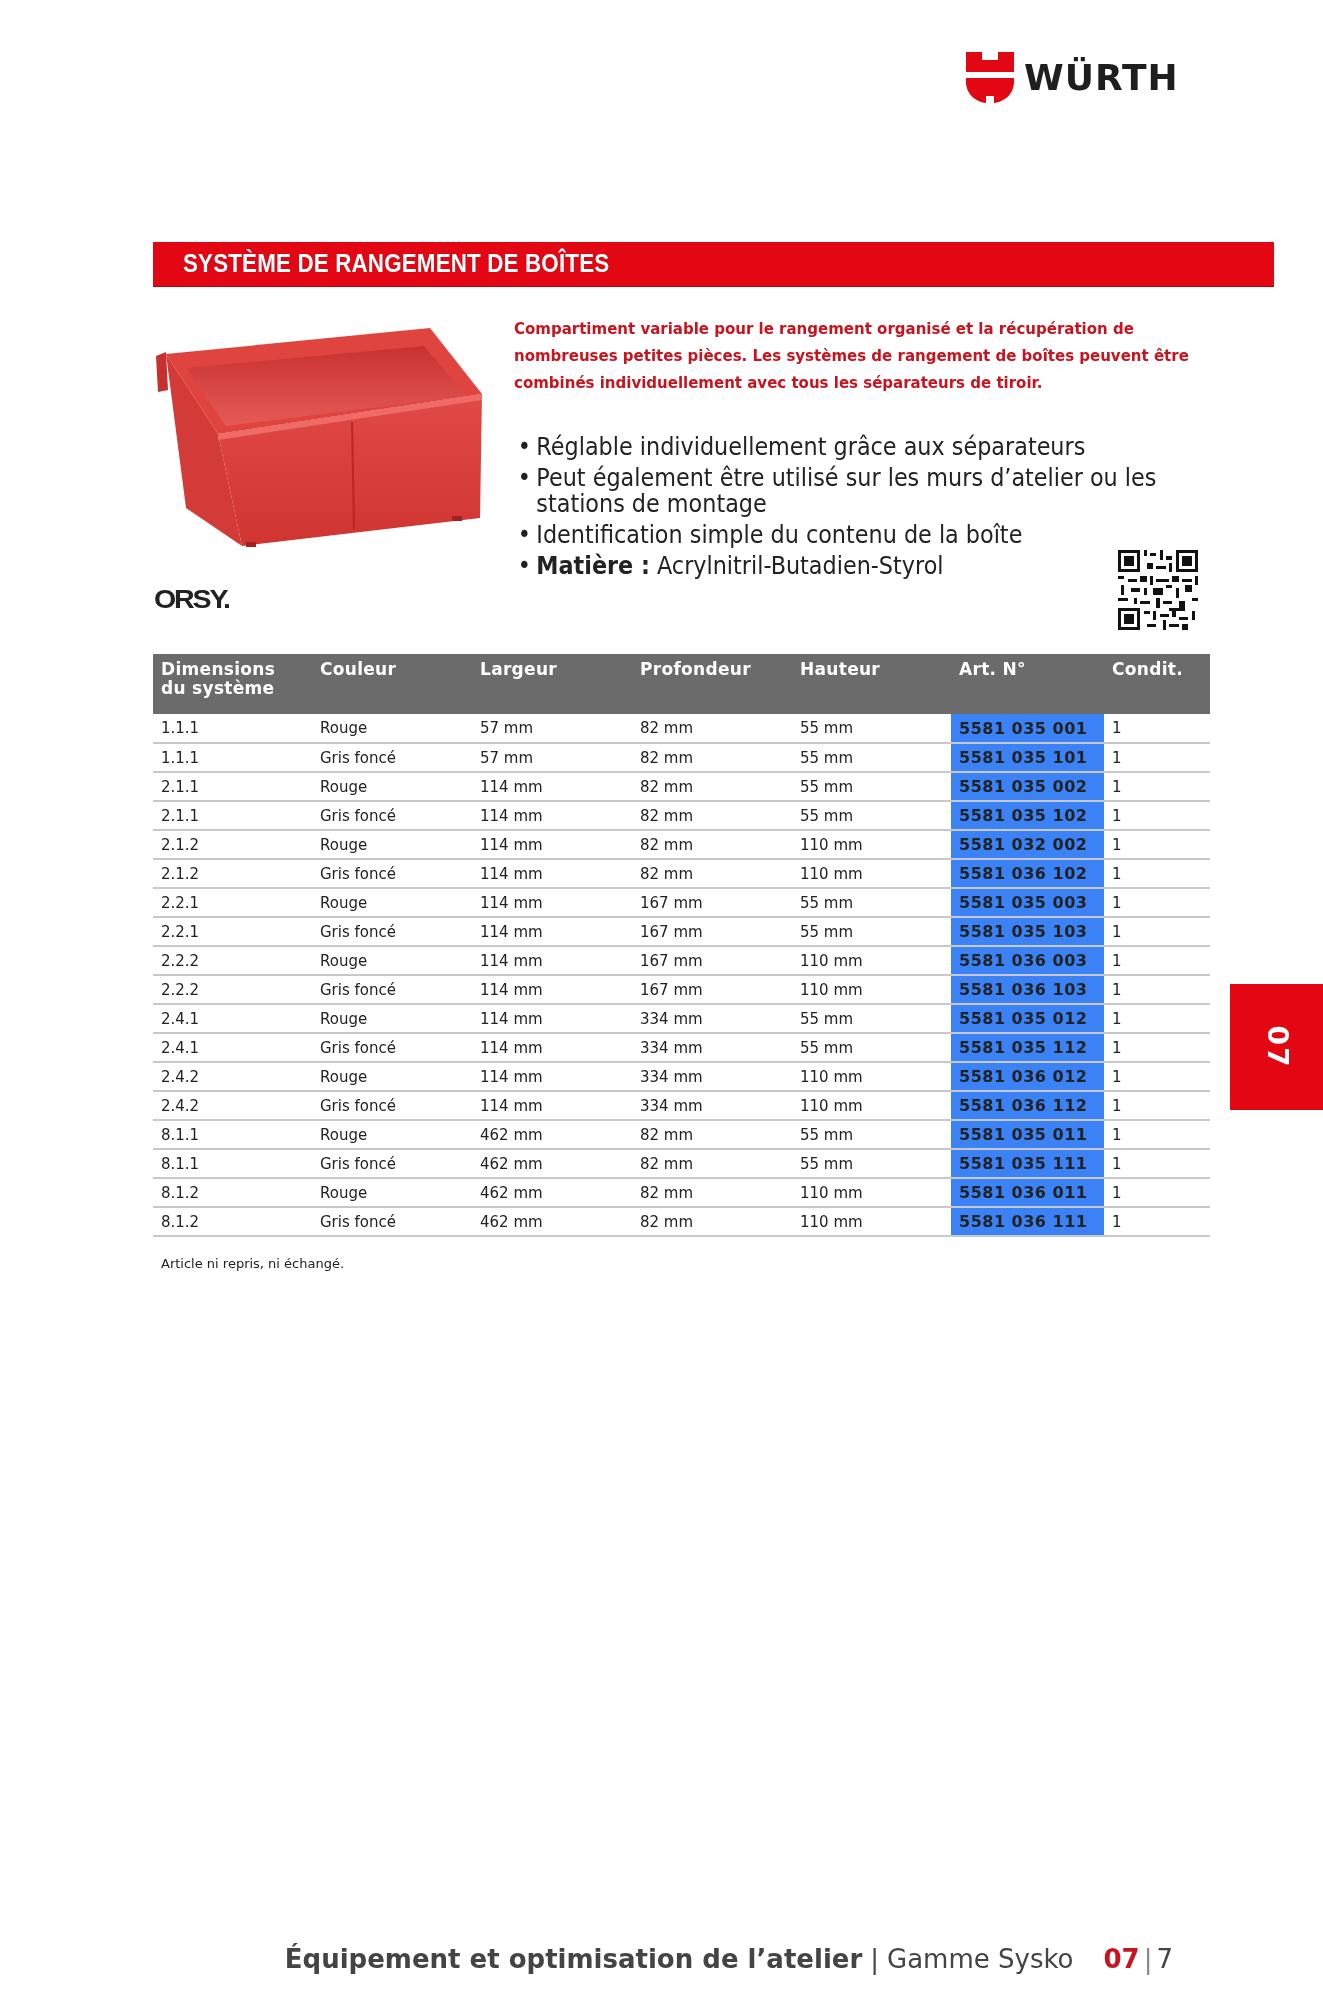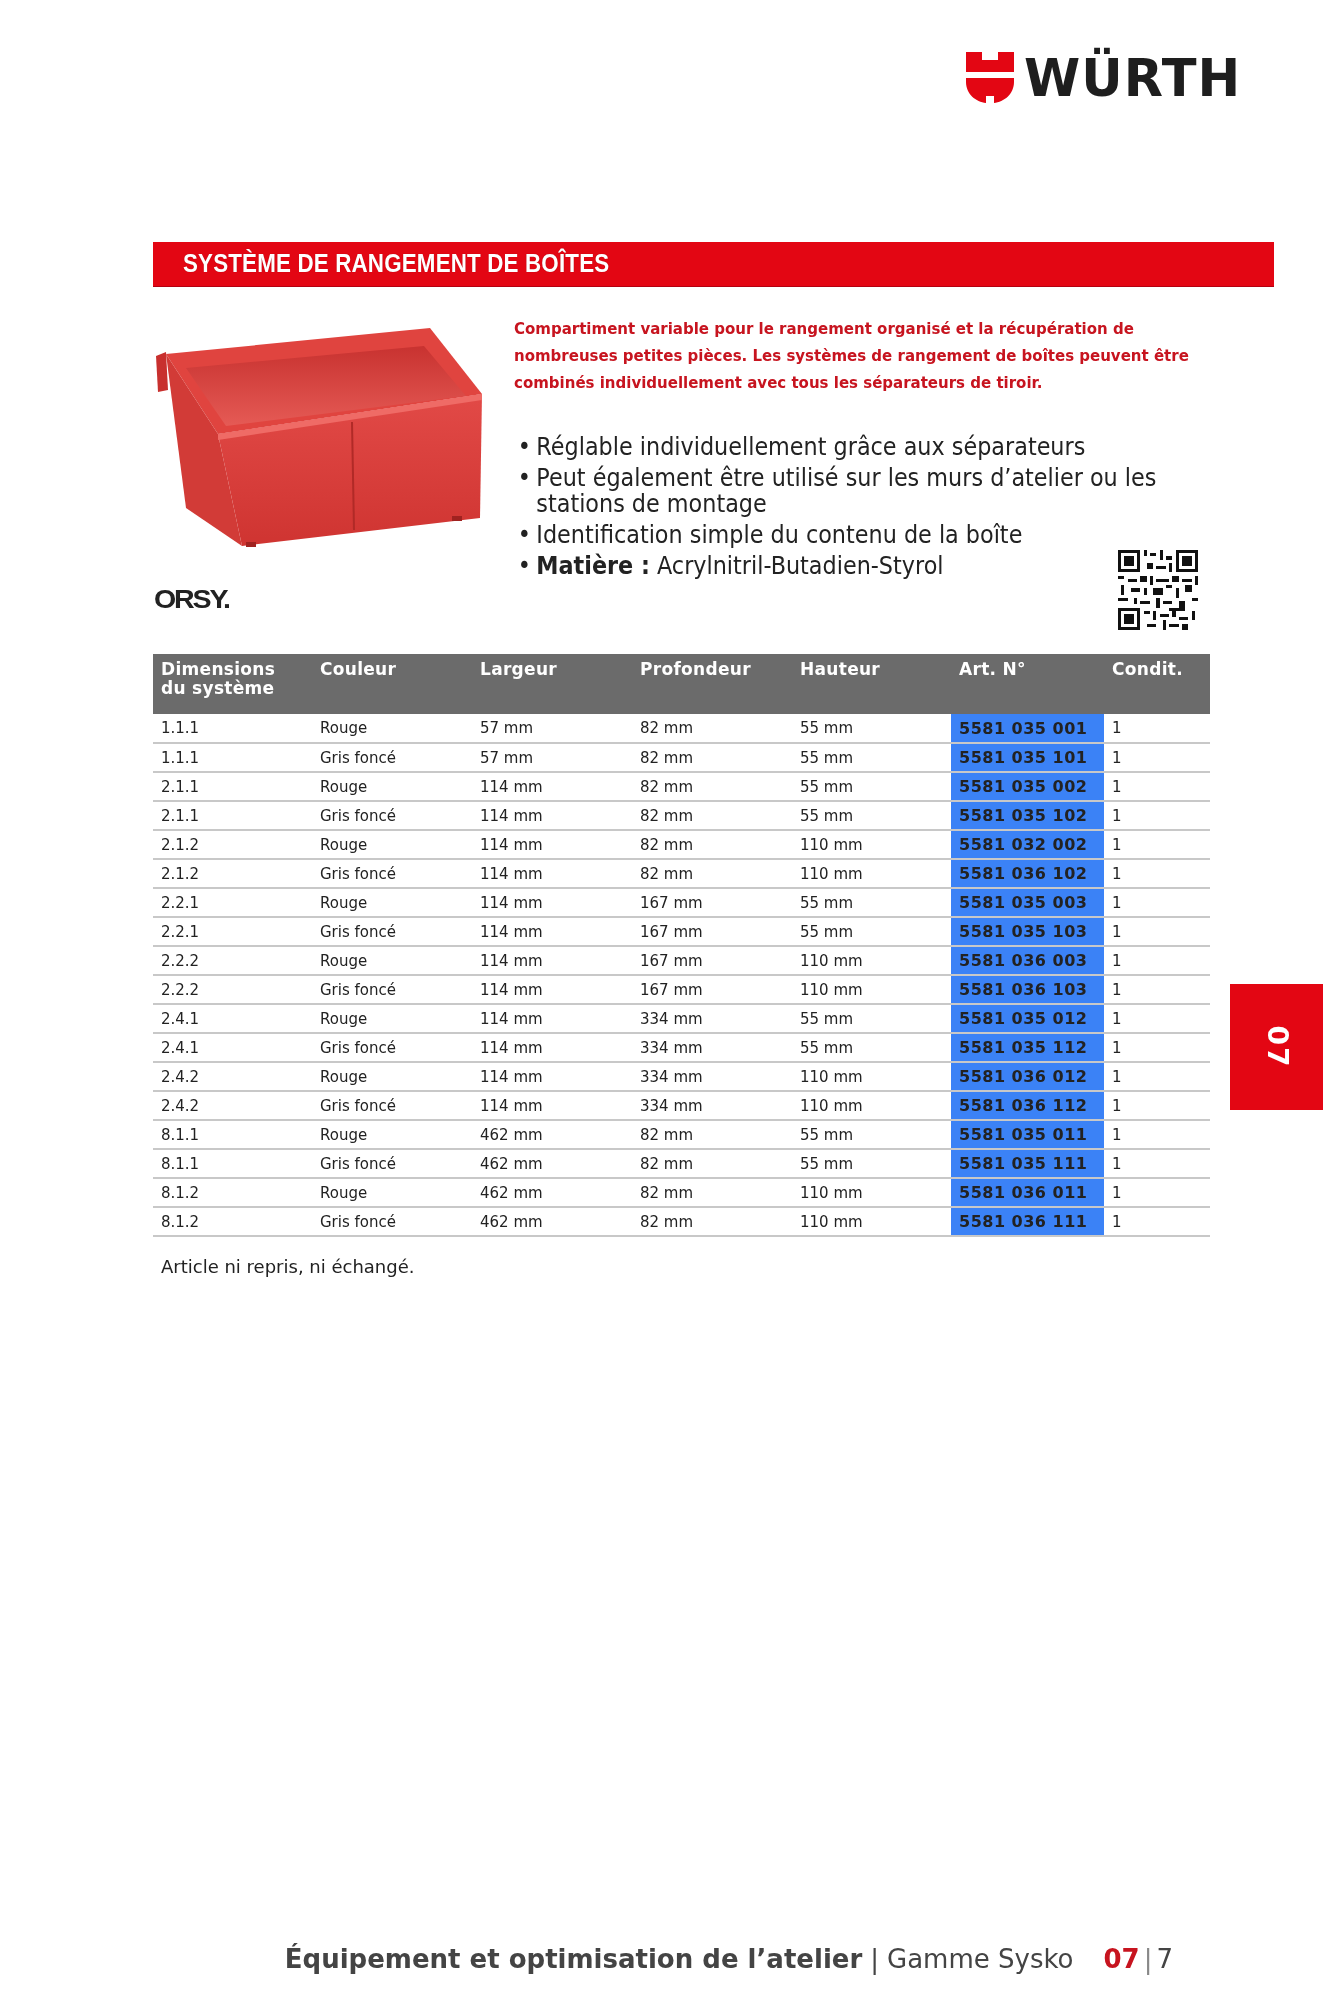--- a/index.html
+++ b/index.html
@@ -1,21 +1,21 @@
 <!DOCTYPE html>
 <html><head>
 <meta charset="utf-8">
 <style>
   html, body { margin:0; padding:0; background:#ffffff; }
   body { width:1323px; height:2000px; position:relative; overflow:hidden; font-family:"DejaVu Sans", sans-serif; color:#1a1a1a; }
 
   
   .logo { position:absolute; left:966px; top:52px; display:flex; align-items:center; gap:10px; }
   .logo-mark { width:48px; height:52px; position:relative; }
-  .logo-text { font-family:"DejaVu Sans", sans-serif; font-weight:bold; font-size:51px; letter-spacing:1px; color:#1e1e1e; line-height:1; }
+  .logo-text { font-family:"DejaVu Sans", sans-serif; font-weight:bold; font-size:36px; letter-spacing:1px; color:#1e1e1e; line-height:1; }
 
   
   .banner { position:absolute; left:153px; top:242px; width:1121px; height:44px; background:#e30613; box-shadow: 0 1px 0 #b30010; }
   .banner-title { position:absolute; left:30px; top:6px; font-family:"Liberation Sans", sans-serif; font-weight:bold; font-size:26px; color:#fff; letter-spacing:0.2px; transform:scaleX(0.86); transform-origin:left center; white-space:nowrap; text-shadow:0 0 1px rgba(0,0,0,0.3); }
 
   
   .product { position:absolute; left:152px; top:318px; width:340px; height:240px; }
   .orsy { position:absolute; left:154px; top:584px; font-family:"Liberation Sans", sans-serif; font-weight:bold; font-size:26px; letter-spacing:-2px; color:#222; transform:scaleX(1.1); transform-origin:left; }
 
   
@@ -27,21 +27,21 @@
 
   .qr { position:absolute; left:1118px; top:550px; width:80px; height:80px; }
 
   
   .table { position:absolute; left:153px; top:654px; width:1057px; border-collapse:collapse; font-family:"DejaVu Sans", sans-serif; }
   .table th { background:#6b6b6b; color:#fff; font-weight:bold; font-size:17px; text-align:left; vertical-align:top; padding:6px 8px 12px 8px; height:60px; line-height:19px; letter-spacing:0.3px; box-sizing:border-box;margin-left:33px; }
   .table td { font-size:15px; padding:0 8px; height:29px; border-bottom:2px solid #c8c8c8; color:#222; box-sizing:border-box; white-space:nowrap; }
   .table td.art { background:#3b82f6; font-weight:bold; font-size:16px; letter-spacing:0.5px; border-bottom:2px solid #c8c8c8; }
   .c1 { width:159px; } .c2 { width:160px; } .c3 { width:160px; } .c4 { width:160px; } .c5 { width:159px; } .c6 { width:153px; } .c7 { width:106px; }
 
-  .note { position:absolute; left:161px; top:1256px; font-size:18px; color:#222; }
+  .note { position:absolute; left:161px; top:1256px; font-size:13px; color:#222; }
 
   
   .side-tab { position:absolute; left:1230px; top:984px; width:93px; height:126px; background:#e30613; }
   .side-tab span { position:absolute; left:50%; top:50%; transform:translate(-50%,-50%) rotate(90deg); color:#fff; font-weight:bold; font-size:28px; letter-spacing:2px; }
 
   
   .footer { position:absolute; right:150px; top:1944px; font-size:26px; color:#333; white-space:nowrap; display:flex; align-items:baseline; }
   .footer .chapter { font-weight:bold; color:#444; }
   .footer .sep { margin:0 8px; color:#444; font-weight:normal; }
   .footer .range { color:#444; }

